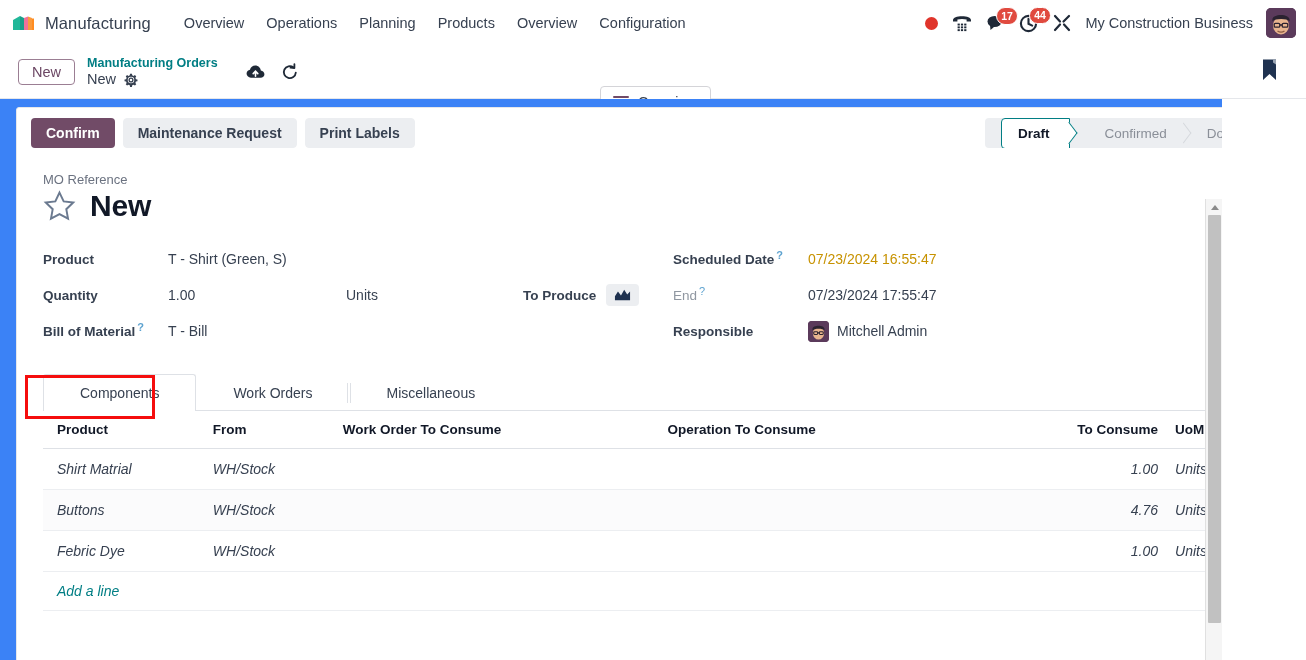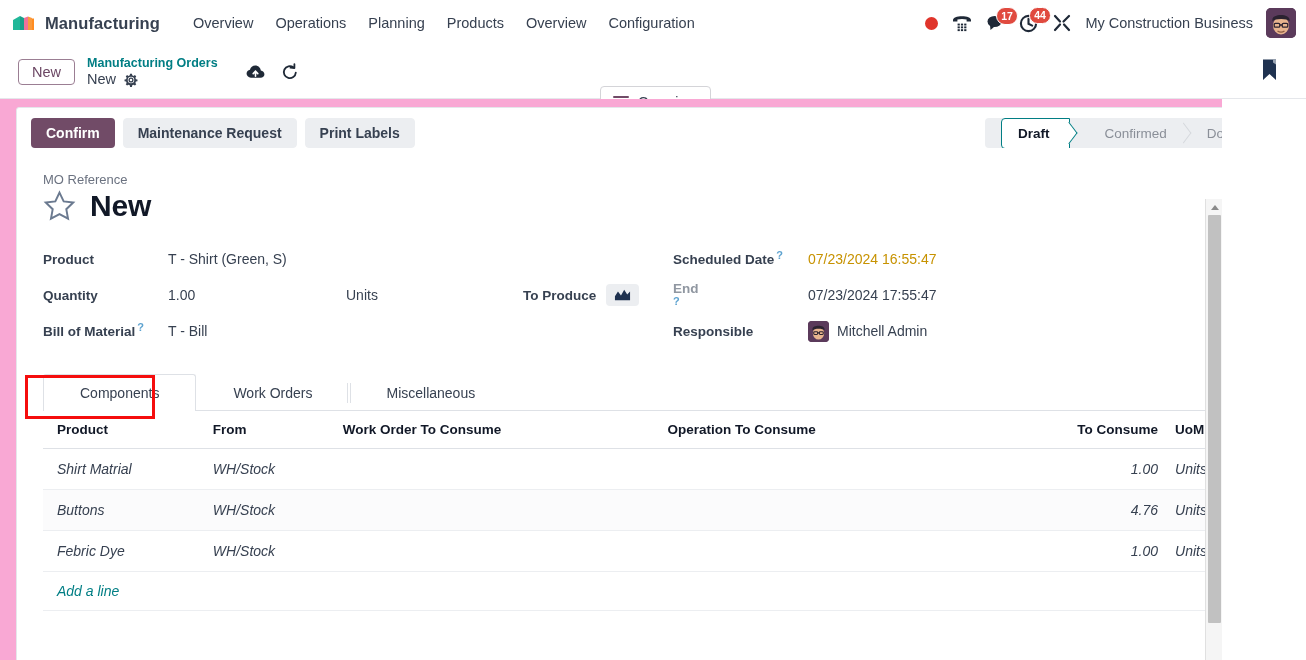--- a/index.html
+++ b/index.html
@@ -16,21 +16,21 @@
   .navbar {
     height: 46px; width: 1306px;
     background: #ffffff;
     display: flex; align-items: center;
     padding: 0 10px 0 12px;
     position: relative;
   }
   .brand { display: flex; align-items: center; gap: 9px; margin-right: 22px; }
   .app-logo { width: 24px; height: 20px; position: relative; display:block; }
   .brand-name {
-    font-size: 16.5px; font-weight: 700; color: #374151; letter-spacing: .1px;
+    font-size: 16.5px; font-weight: 400; color: #374151; letter-spacing: .1px;
   }
   .nav-menu { display: flex; align-items: center; gap: 0px; }
   .nav-item {
     font-size: 14.5px; color: #374151; padding: 6px 11px;
     cursor: pointer; white-space: nowrap; border-radius: 3px;
   }
 
   .nav-right {
     position: absolute; right: 10px; top: 0; height: 46px;
     display: flex; align-items: center; gap: 13px;
@@ -80,21 +80,21 @@
     display: flex; align-items: center; gap: 9px;
     font-size: 14px; color: #374151; cursor: pointer;
   }
   .burger { display: flex; flex-direction: column; gap: 2.5px; }
   .burger span { display: block; width: 16px; height: 2.6px; background: #714B67; border-radius: 1px; }
 
   .bookmark-btn { position: absolute; right: 28px; top: 50%; transform: translateY(-50%); cursor: pointer; }
 
   
   .page-wrap {
-    width: 1222px; height: 561px; background: #f9a8d4;
+    width: 1222px; height: 561px; background: #3b82f6;
     position: relative; overflow: hidden;
   }
   .sheet {
     position: absolute; left: 16px; top: 8px;
     width: 1258px; min-height: 600px;
     background: #ffffff; border: 1px solid #e5e7eb;
     border-radius: 3px;
   }
 
   .statusbar {
@@ -142,21 +142,21 @@
     display: flex; padding: 18px 26px 0 26px; gap: 0;
   }
   .form-col { display: flex; flex-direction: column; }
   .form-col.left { width: 630px; }
   .form-col.right { width: 520px; }
   .f-row { display: flex; align-items: center; height: 36px; }
   .f-label {
     font-size: 13.5px; font-weight: 700; color: #374151;
     display: flex; align-items: flex-start; gap: 2px;
   }
-  .f-label.muted { color: #9097a1; font-weight: 700; flex-direction: column; }
+  .f-label.muted { color: #9097a1; font-weight: 400; }
   .tip { color: #5ea3d0; font-size: 11px; line-height: 1; position: relative; top: -2px; cursor: pointer; }
   .f-val { font-size: 14px; color: #374151; }
   .f-val.link { color: #374151; }
   .f-val.warn { color: #c79200; }
 
   .lw-product { width: 125px; }
   .lw-qty     { width: 125px; }
   .lw-bom     { width: 125px; }
   .rw-label   { width: 135px; }
 

